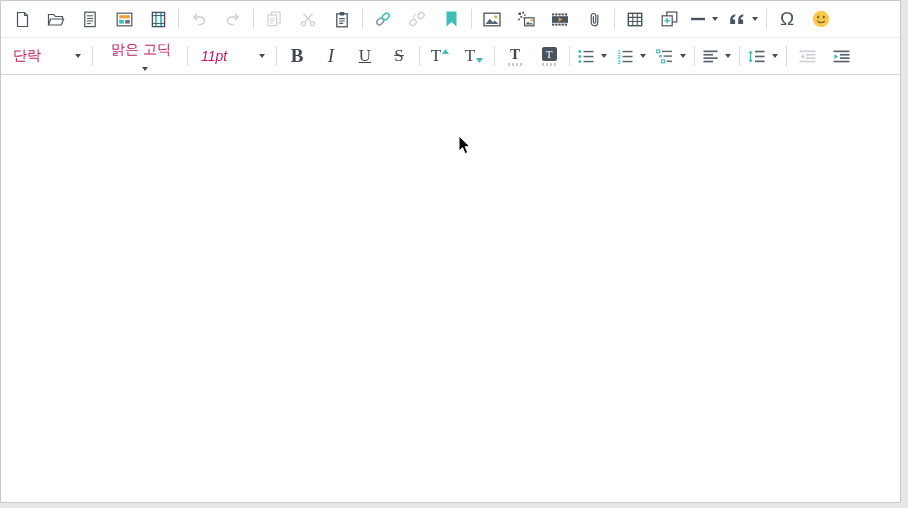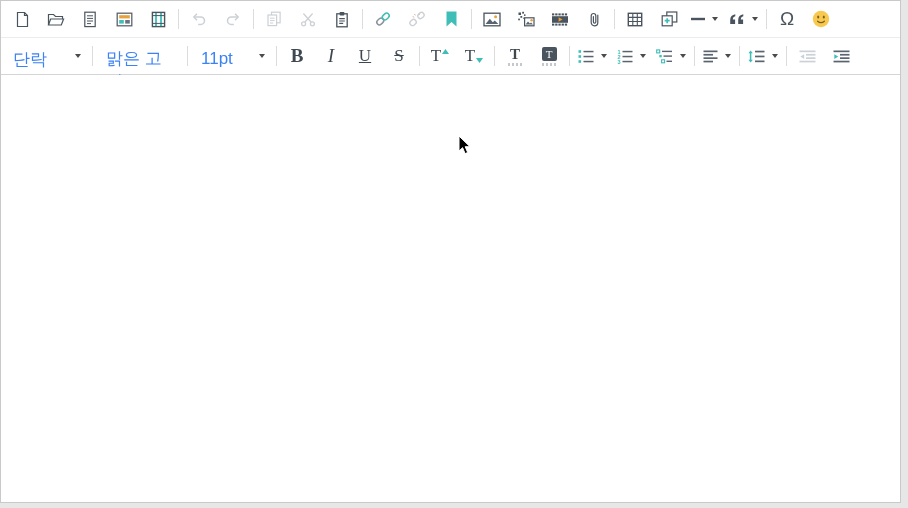--- a/index.html
+++ b/index.html
@@ -27,22 +27,22 @@
   .sep{width:1px; height:20px; background:var(--sep); margin:0 3px; flex:0 0 auto;}
   .dd{
     width:0; height:0; border-left:3.5px solid transparent;
     border-right:3.5px solid transparent; border-top:4.5px solid #4b4b4b;
     margin-left:7px;
   }
   .tb-select{
     display:flex; align-items:center; justify-content:space-between;
     height:30px; padding:0 8px 0 10px; cursor:pointer; flex:0 0 auto;
   }
-  .tb-select .val{font-size:17px; color:#3b82f6;margin-top:6px;}
-  .sel-para{width:86px;} .sel-font{width:88px;flex-direction:column;} .sel-size{width:82px;}
+  .tb-select .val{font-size:14px; color:#be185d;}
+  .sel-para{width:86px;} .sel-font{width:88px;flex-direction:column;} .sel-size{width:82px;font-style:italic;}
   .fmt{font-family:"Liberation Serif","DejaVu Serif",serif; color:#3f4851;}
   .fmt-b{font-size:19px; font-weight:bold;}
   .fmt-i{font-size:19px; font-style:italic;}
   .fmt-u{font-size:17px; text-decoration:underline;}
   .fmt-s{font-size:17px; text-decoration:line-through;}
   .fmt-t{font-size:17px;}
   .script-mark-up{margin:-10px 0 0 1px;}
   .script-mark-dn{margin:8px 0 0 1px;}
   .colwrap{display:flex; flex-direction:column; align-items:center; gap:2px;}
   .dotbar{

